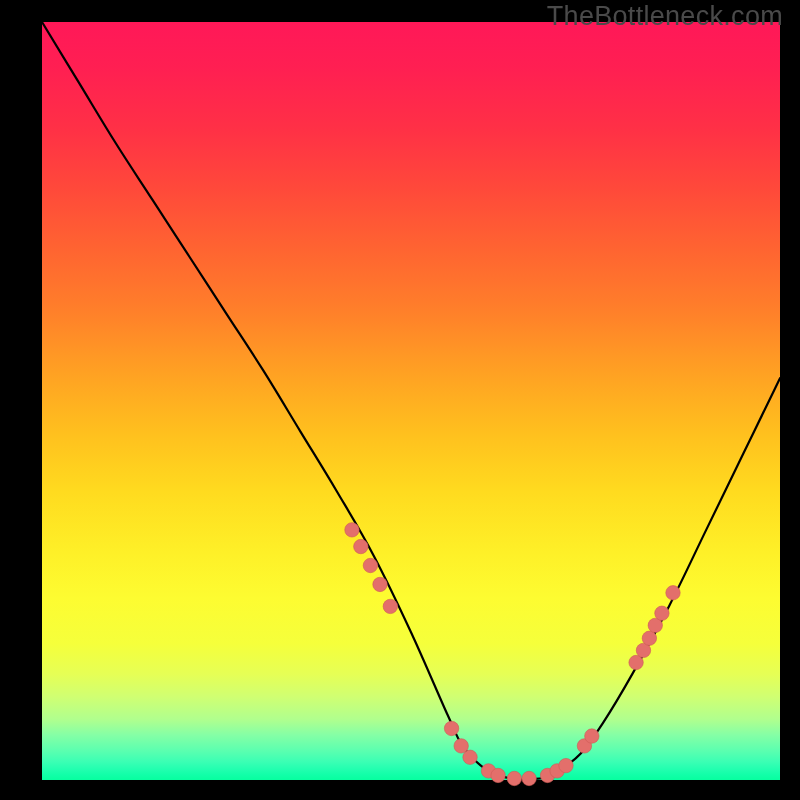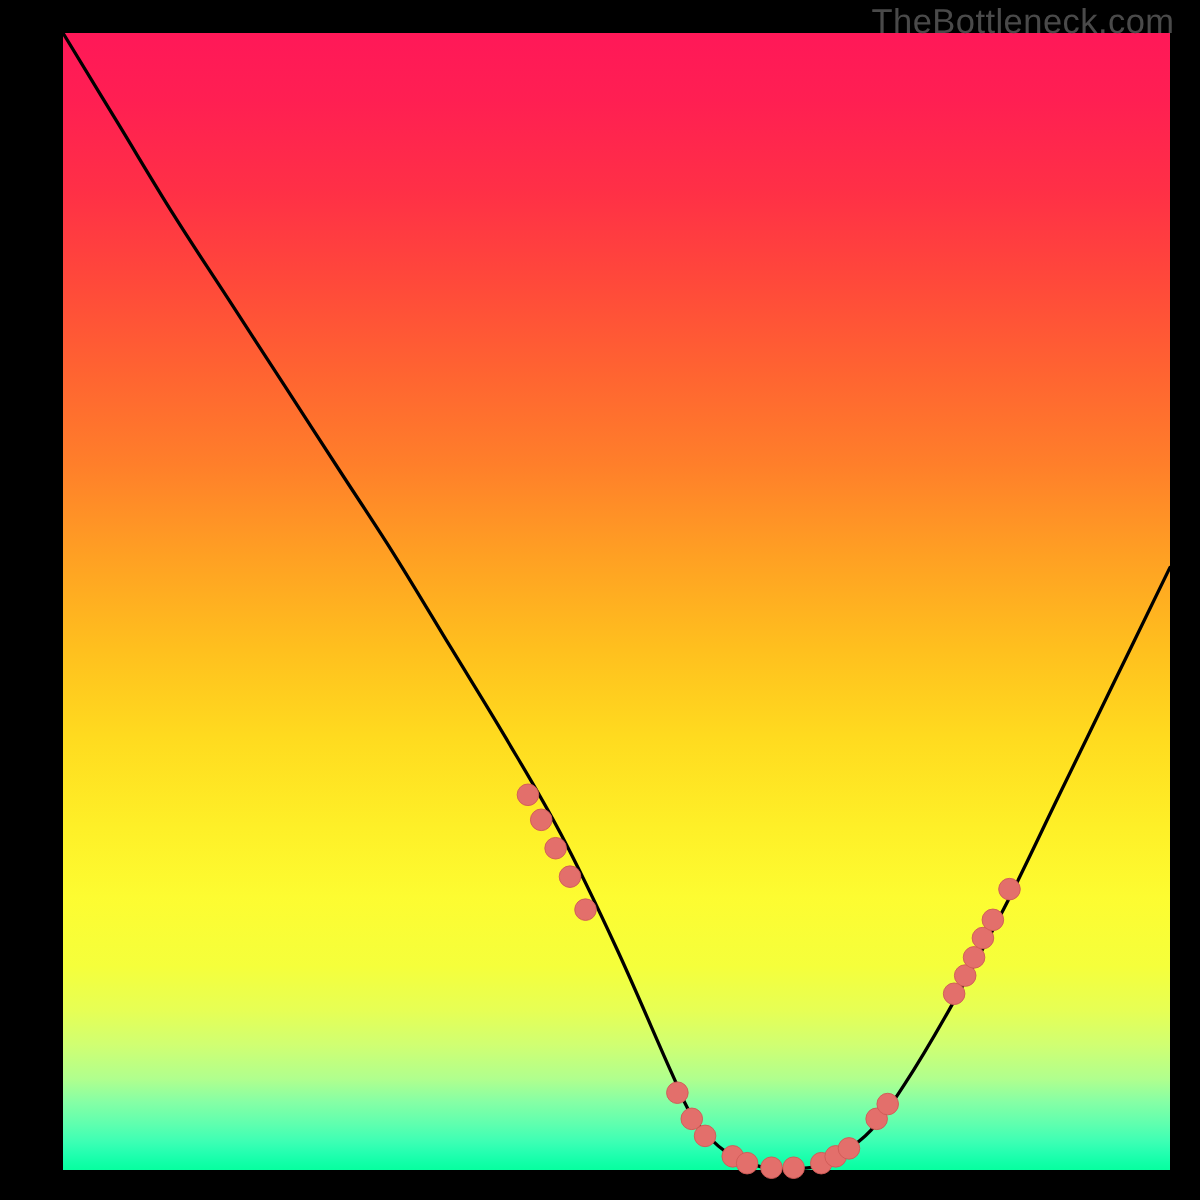--- a/index.html
+++ b/index.html
@@ -49,21 +49,21 @@
       #24ffb0 98.5%,
       #12ffa8 99.3%,
       #07ff9f 100%
     );
   }
   .watermark {
     position: absolute;
     top: 1px;
     right: 17px;
     color: #4a4a4a;
-    font-size: 23px;
+    font-size: 27px;
     font-weight: 500;
     letter-spacing: 0.3px;
     font-family: Arial, sans-serif;
   }
   svg.curve {
     position: absolute;
     left: 0;
     top: 0;
     width: 738px;
     height: 758px;

